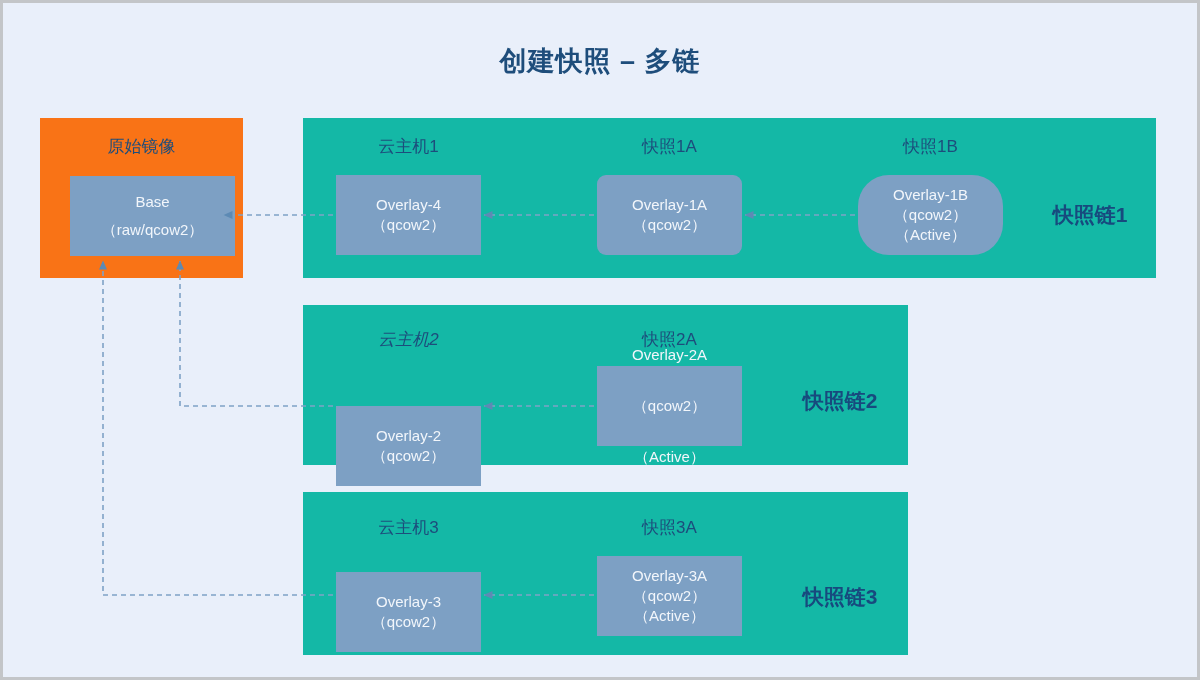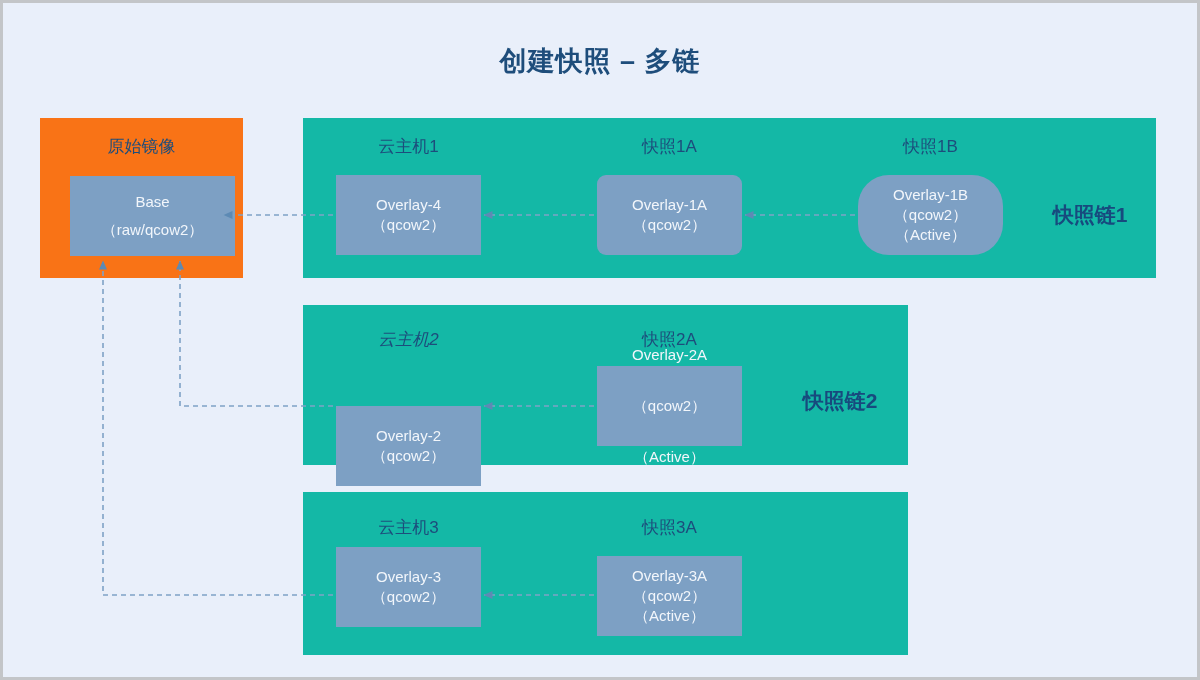--- a/index.html
+++ b/index.html
@@ -86,30 +86,31 @@
       <div>（Active）</div>
     </div>
 
     <div class="chain-label" style="left:452px;top:84px;">快照链2</div>
   </div>
 
   <div class="panel" id="chain3-panel">
     <div class="hdr col1" style="top:26px;">云主机3</div>
     <div class="hdr col2" style="top:26px;">快照3A</div>
 
-    <div class="node col1" style="top:55px;justify-content:center;">
+    <div class="node col1" style="top:80px;justify-content:center;">
       <div>Overlay-3</div>
       <div>（qcow2）</div>
     </div>
     <div class="node col2" style="top:64px;">
       <div>Overlay-3A</div>
       <div>（qcow2）</div>
       <div>（Active）</div>
     </div>
 
+    <div class="chain-label" style="left:452px;top:93px;">快照链3</div>
   </div>
 
   <svg id="arrows" width="1194" height="674" viewBox="0 0 1194 674">
     <defs>
       <marker id="ah" markerWidth="11" markerHeight="10" refX="8.5" refY="4" orient="auto" markerUnits="userSpaceOnUse">
         <path d="M0,0 L9,4 L0,8 z" fill="#5d8ab4"></path>
       </marker>
     </defs>
     <g stroke="#7fa2c6" stroke-width="1.6" fill="none" stroke-dasharray="5 4">
 

